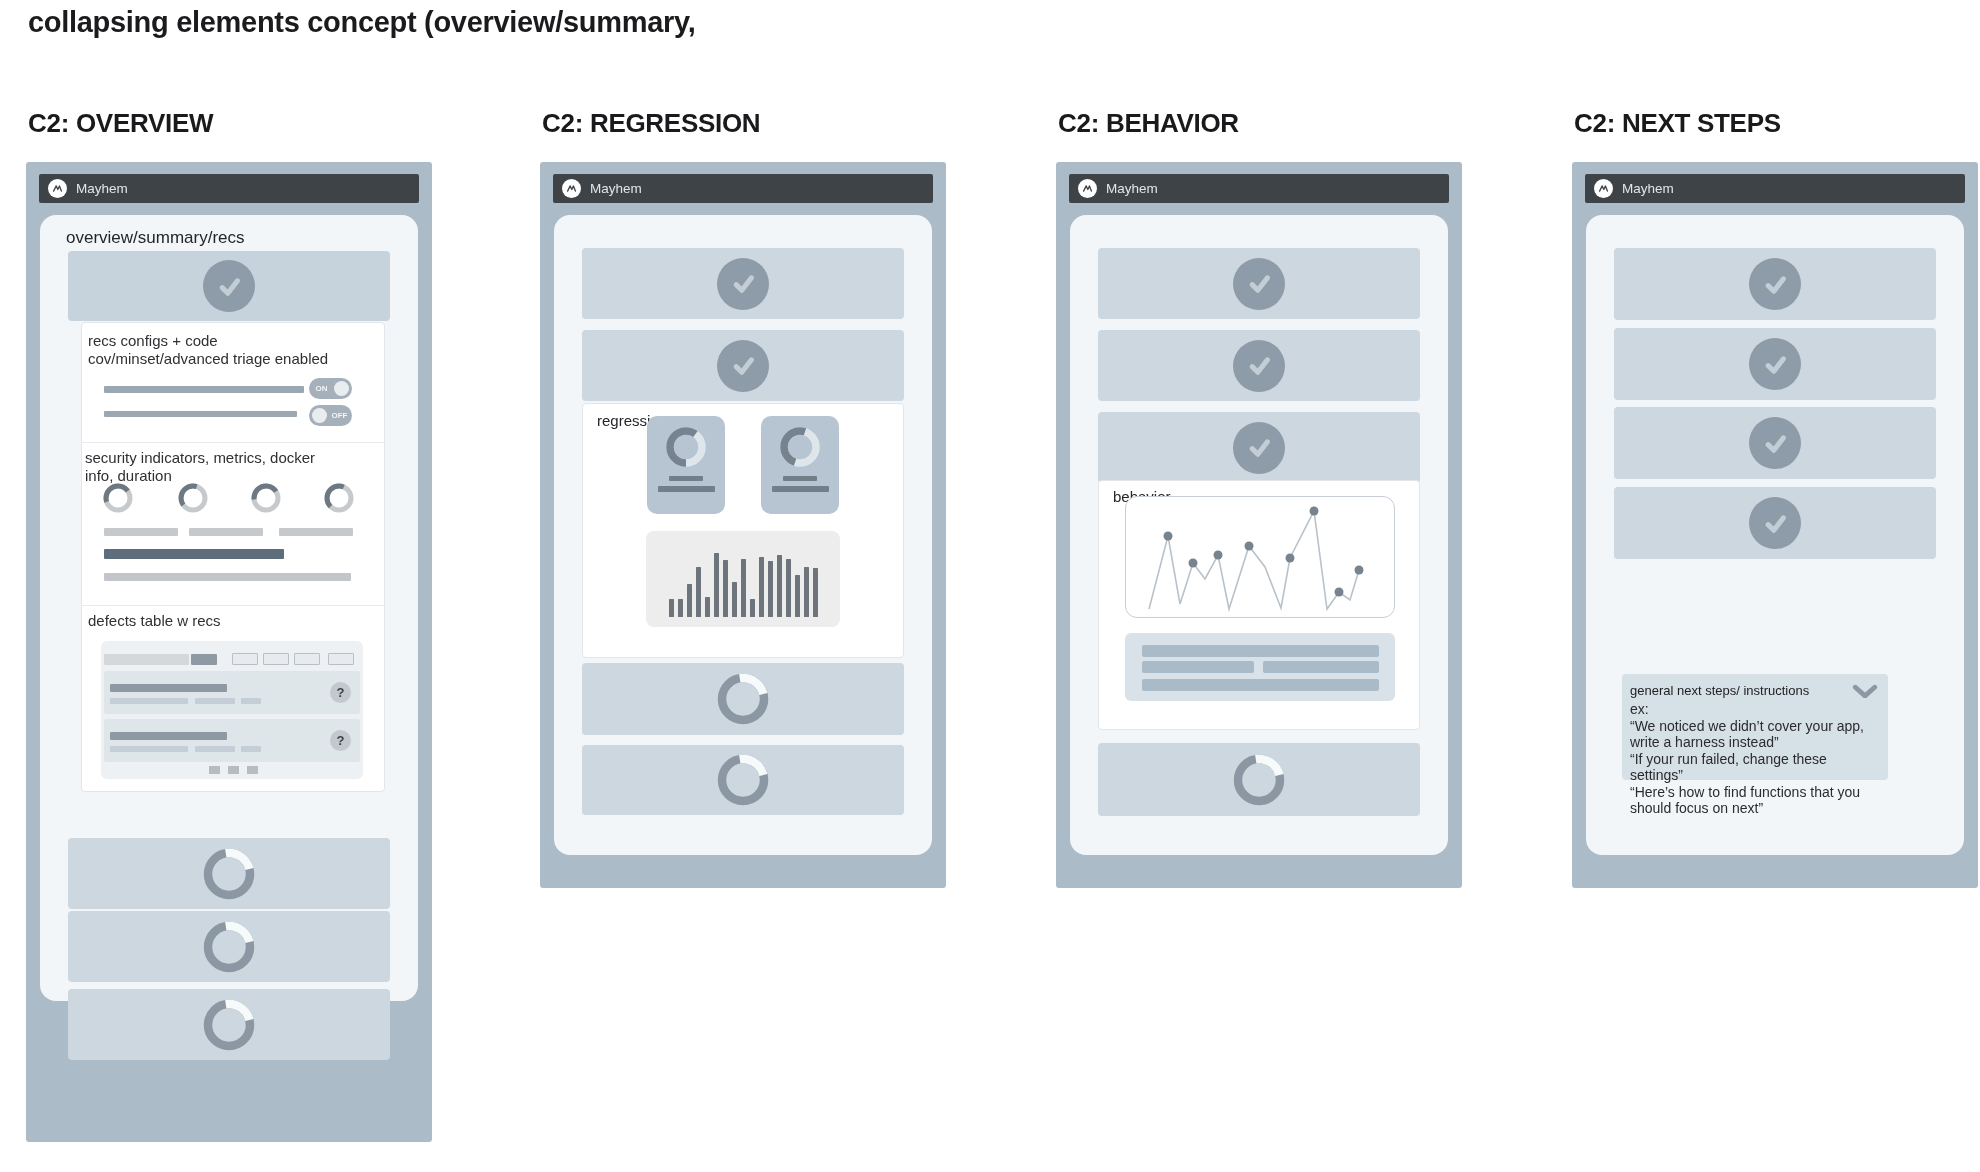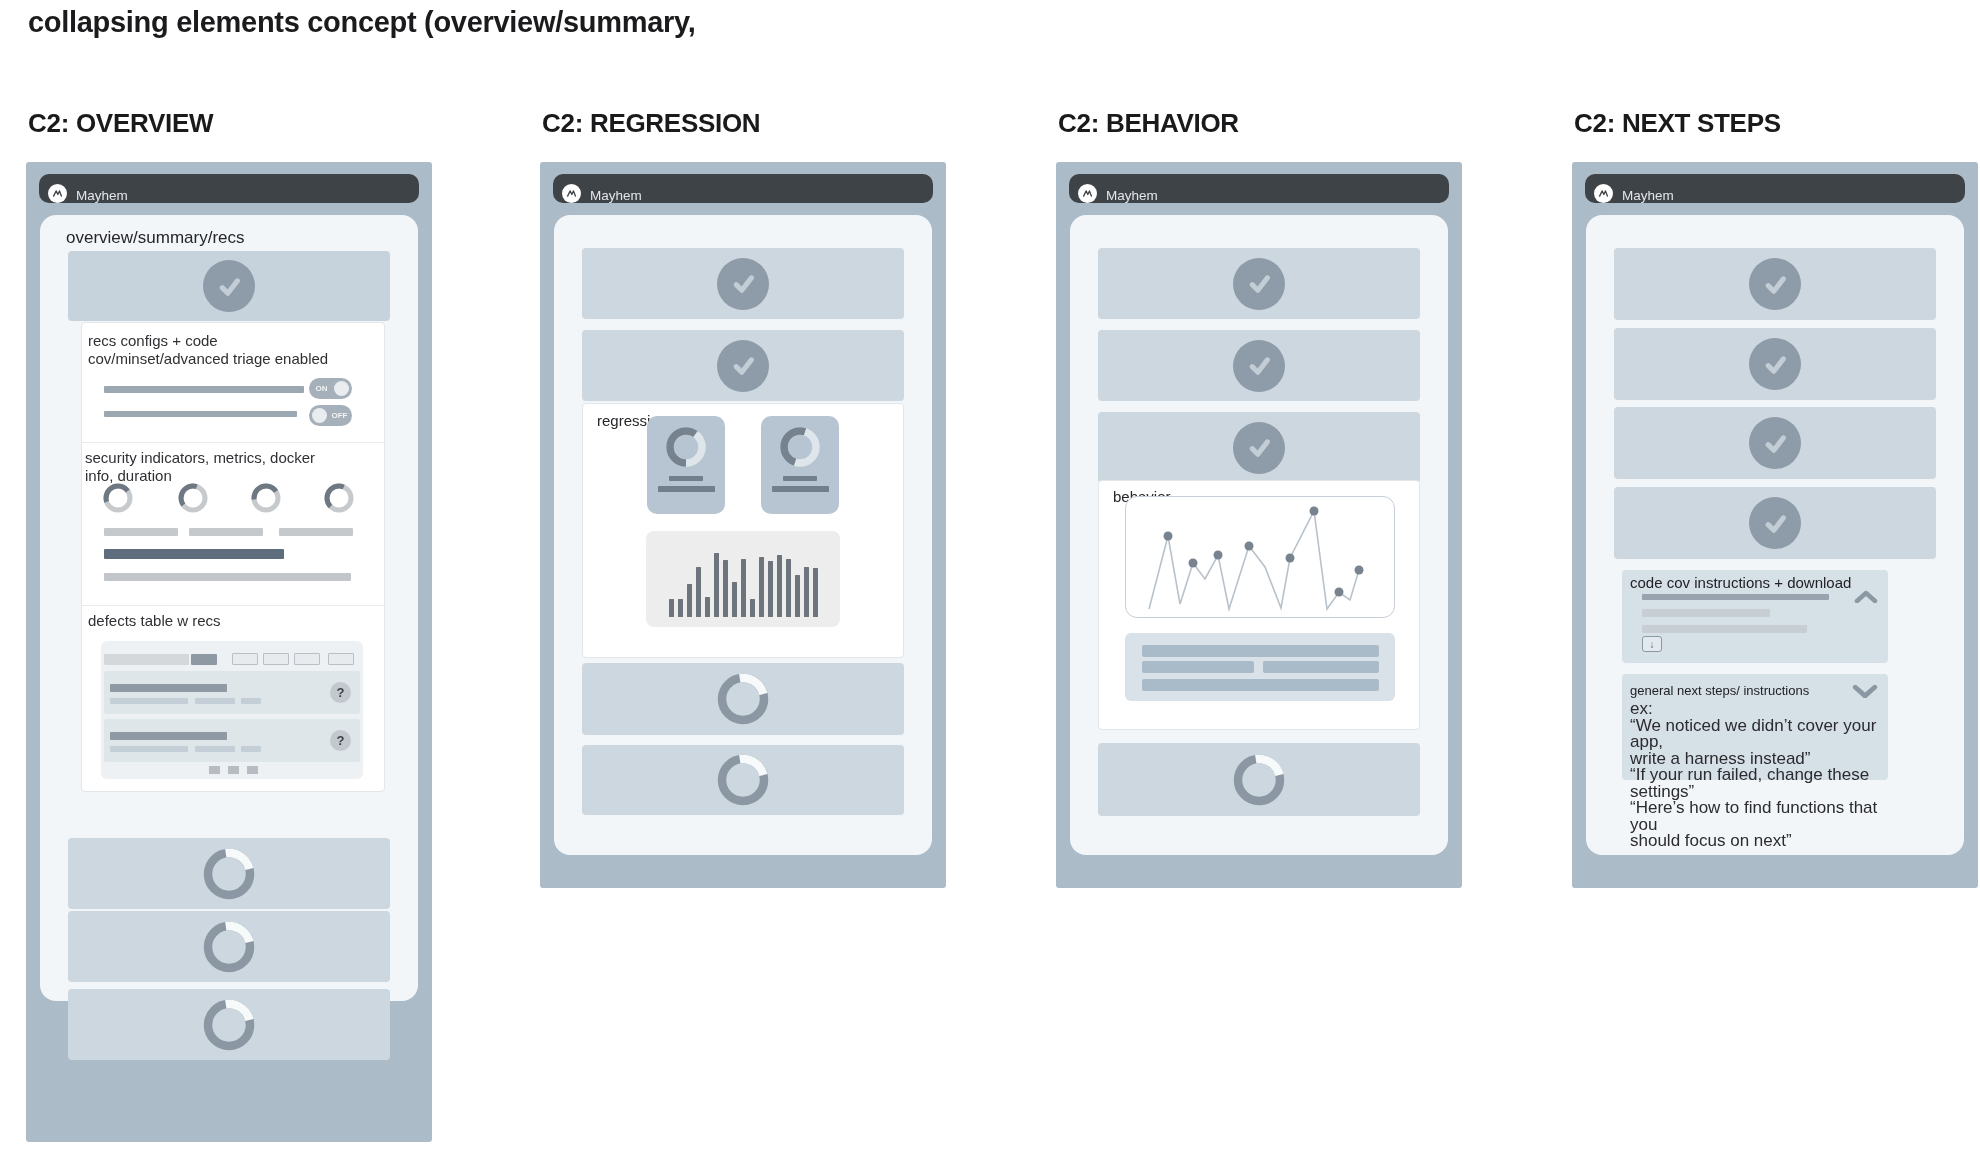--- a/index.html
+++ b/index.html
@@ -7,22 +7,22 @@
     width:1980px;height:1172px;position:relative;background:#ffffff;
     font-family:"Liberation Sans","DejaVu Sans",sans-serif;color:#1d1d1f;overflow:hidden;
   }
   .abs{position:absolute;}
   
   .page-title{left:28px;top:4px;font-size:29px;font-weight:bold;letter-spacing:-0.3px;line-height:37px;color:#1b1b1d;}
   .sec-heading{top:108px;font-size:26px;font-weight:bold;letter-spacing:-0.3px;color:#1a1a1c;}
   
   .frame{top:162px;width:406px;background:#abbbc8;border-radius:3px;}
   .frame.tall{height:980px;} .frame.short{height:726px;}
-  .appbar{position:absolute;left:13px;right:13px;top:12px;height:29px;background:#3e4348;border-radius:10px;
-          display:flex;align-items:flex-end;}
+  .appbar{position:absolute;left:13px;right:13px;top:12px;height:29px;background:#3e4348;border-radius:2px;
+          display:flex;align-items:center;}
   .logo{width:19px;height:19px;border-radius:50%;background:#ffffff;margin-left:9px;flex:none;
         display:flex;align-items:center;justify-content:center;}
   .brand{margin-left:9px;font-size:13.5px;color:#e3e6e8;}
   .screen{position:absolute;left:14px;right:14px;top:53px;background:#f3f6f9;border-radius:16px;}
   .screen.tall{height:786px;} .screen.short{height:640px;}
   
   .chkrow,.spinrow{position:absolute;left:28px;width:322px;height:71px;background:#cdd7df;border-radius:4px;
         display:flex;align-items:center;justify-content:center;}
   .chkcircle{width:52px;height:52px;border-radius:50%;background:#8e9ba8;display:flex;align-items:center;justify-content:center;}
   .whitecard{position:absolute;background:#ffffff;border:1px solid #e2e6e9;border-radius:4px;}
@@ -52,21 +52,21 @@
   .linebox{position:absolute;left:26px;top:15px;width:270px;height:122px;background:#ffffff;border:1.5px solid #c7ced5;border-radius:12px;box-sizing:border-box;}
   .bbars{position:absolute;left:26px;top:152px;width:270px;height:68px;background:#d9e2e9;border-radius:6px;}
   .bbars .bar{background:#a9bac8;border-radius:2px;height:12px;}
   
   .ns-panel{position:absolute;left:36px;width:266px;background:#d6e0e7;border-radius:4px;}
   .ns-title{position:absolute;left:8px;top:4px;font-size:15px;color:#222226;white-space:nowrap;}
   .chev{position:absolute;right:10px;}
   .dlbtn{position:absolute;left:20px;top:66px;width:20px;height:16px;border:1.5px solid #8b97a2;border-radius:3px;box-sizing:border-box;
          display:flex;align-items:center;justify-content:center;font-size:10px;color:#59636c;background:#e3eaef;}
   .gen-head{position:absolute;left:8px;top:9px;font-size:13px;color:#222226;}
-  .gen-lines{position:absolute;left:8px;top:27px;width:252px;font-size:17px;line-height:16.5px;color:#2b2b30;}
+  .gen-lines{position:absolute;left:8px;top:27px;width:252px;font-size:14px;line-height:16.5px;color:#2b2b30;}
 </style>
 </head>
 <body>
 
 <div class="abs page-title">
   <div>collapsing elements concept (overview/summary,</div>
 </div>
 
 <div class="abs sec-heading" style="left:28px">C2: OVERVIEW</div>
 <div class="abs sec-heading" style="left:542px">C2: REGRESSION</div>
@@ -367,32 +367,20 @@
         </span>
     </div>
     <div class="chkrow" style="top:272px;height:72px">
       <span class="chkcircle">
           <svg width="27" height="27" viewBox="0 0 24 24">
             <path d="M5.5 13 L10.5 18 L19 7" stroke="#c3cdd5" stroke-width="4.5" fill="none" stroke-linecap="round" stroke-linejoin="round"></path>
           </svg>
         </span>
     </div>
 
-    <div class="ns-panel" style="top:355px;height:93px">
-      <div class="ns-title">code cov instructions + download</div>
-      <svg class="chev" style="top:20px" width="24" height="13" viewBox="0 0 24 13">
-          <path d="M3 11 L12 3 L21 11" stroke="#8b97a2" stroke-width="4.5" fill="none" stroke-linecap="round" stroke-linejoin="round"></path>
-        </svg>
-      <div class="bar" style="left:20px;top:24px;width:187px;height:6px;background:#99a3ad"></div>
-      <div class="bar" style="left:20px;top:39px;width:128px;height:8px;background:#c7ced4"></div>
-      <div class="bar" style="left:20px;top:55px;width:165px;height:8px;background:#c7ced4"></div>
-      <div class="dlbtn">
-          <span>↓</span>
-        </div>
-    </div>
 
     <div class="ns-panel" style="top:459px;height:106px">
       <div class="gen-head">general next steps/ instructions</div>
       <svg class="chev" style="top:10px" width="26" height="14" viewBox="0 0 24 13">
           <path d="M3 3 L12 11 L21 3" stroke="#8b97a2" stroke-width="4.5" fill="none" stroke-linecap="round" stroke-linejoin="round"></path>
         </svg>
       <div class="gen-lines">
           <div>ex:</div>
           <div>“We noticed we didn’t cover your app,</div>
           <div>write a harness instead”</div>

